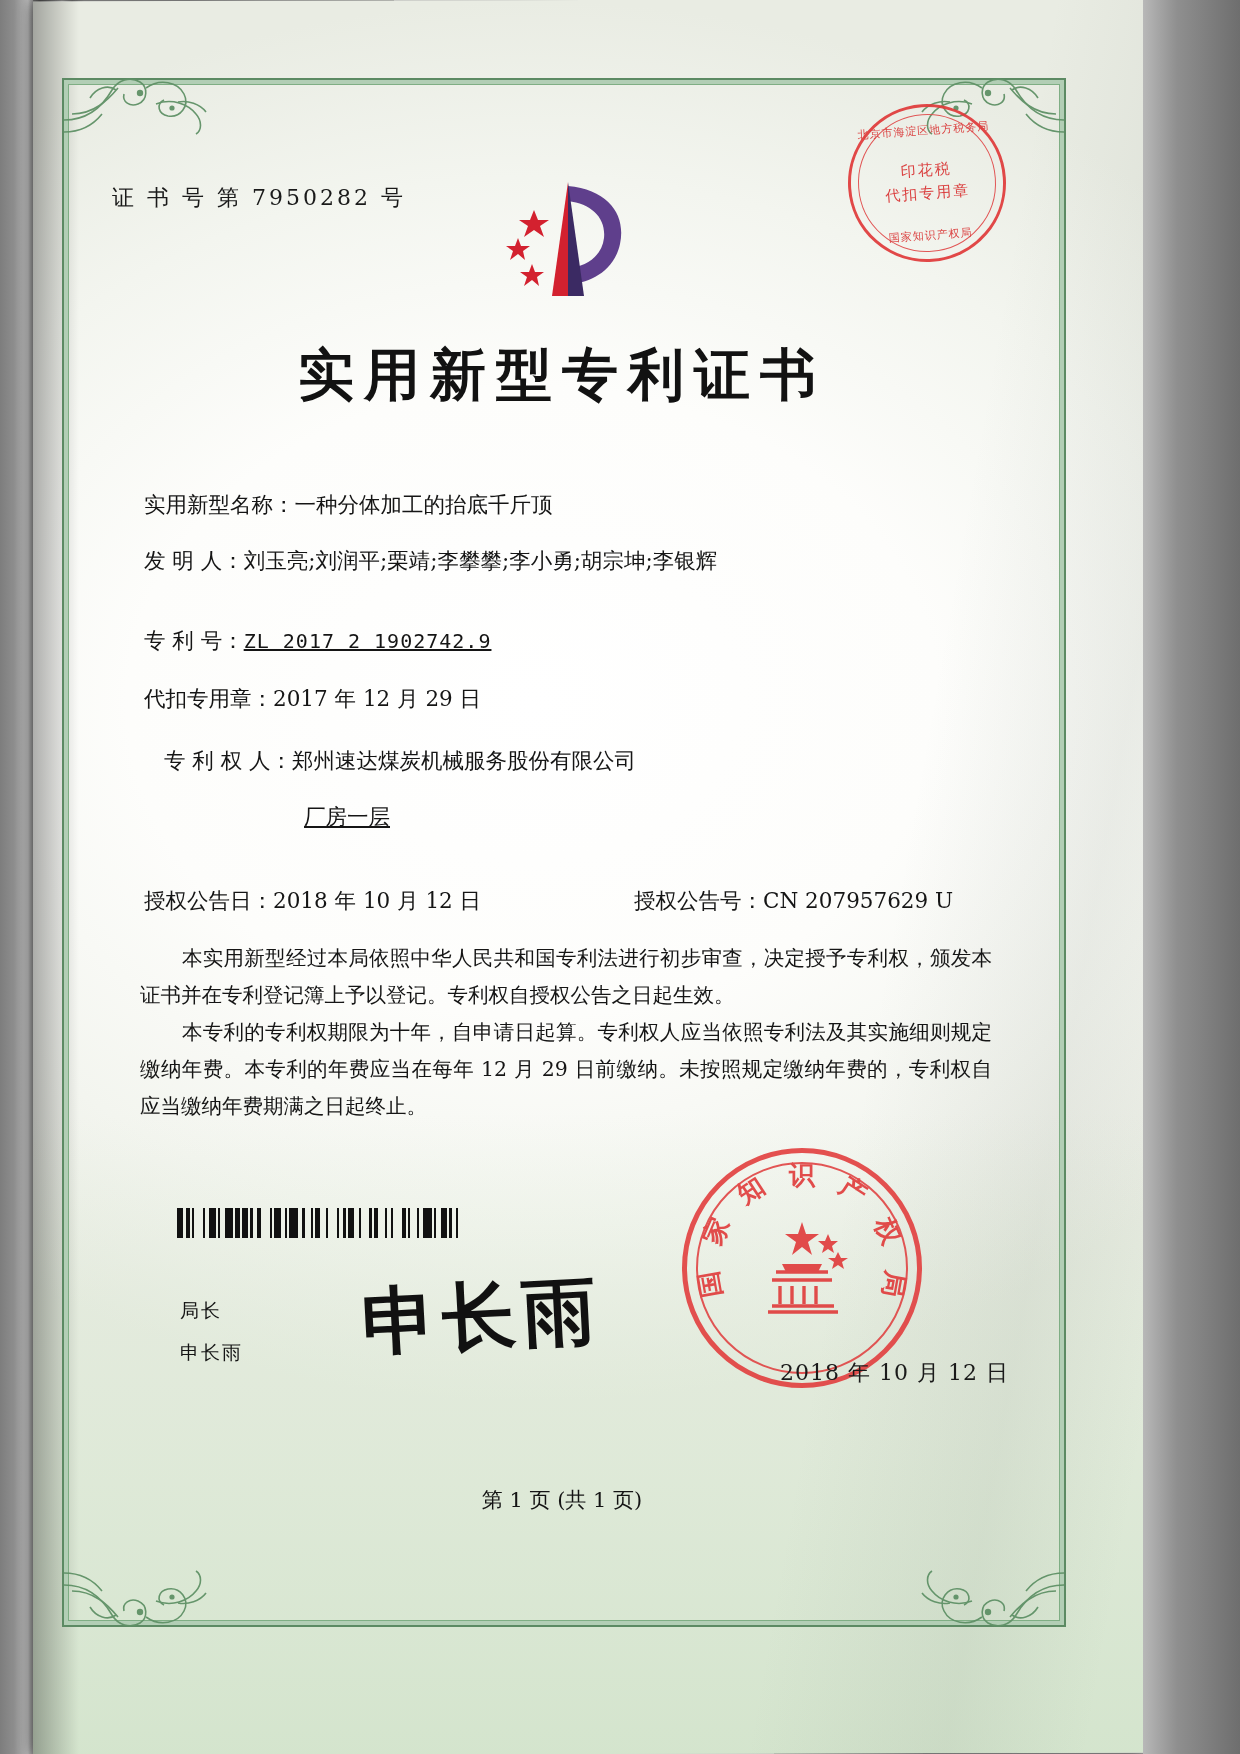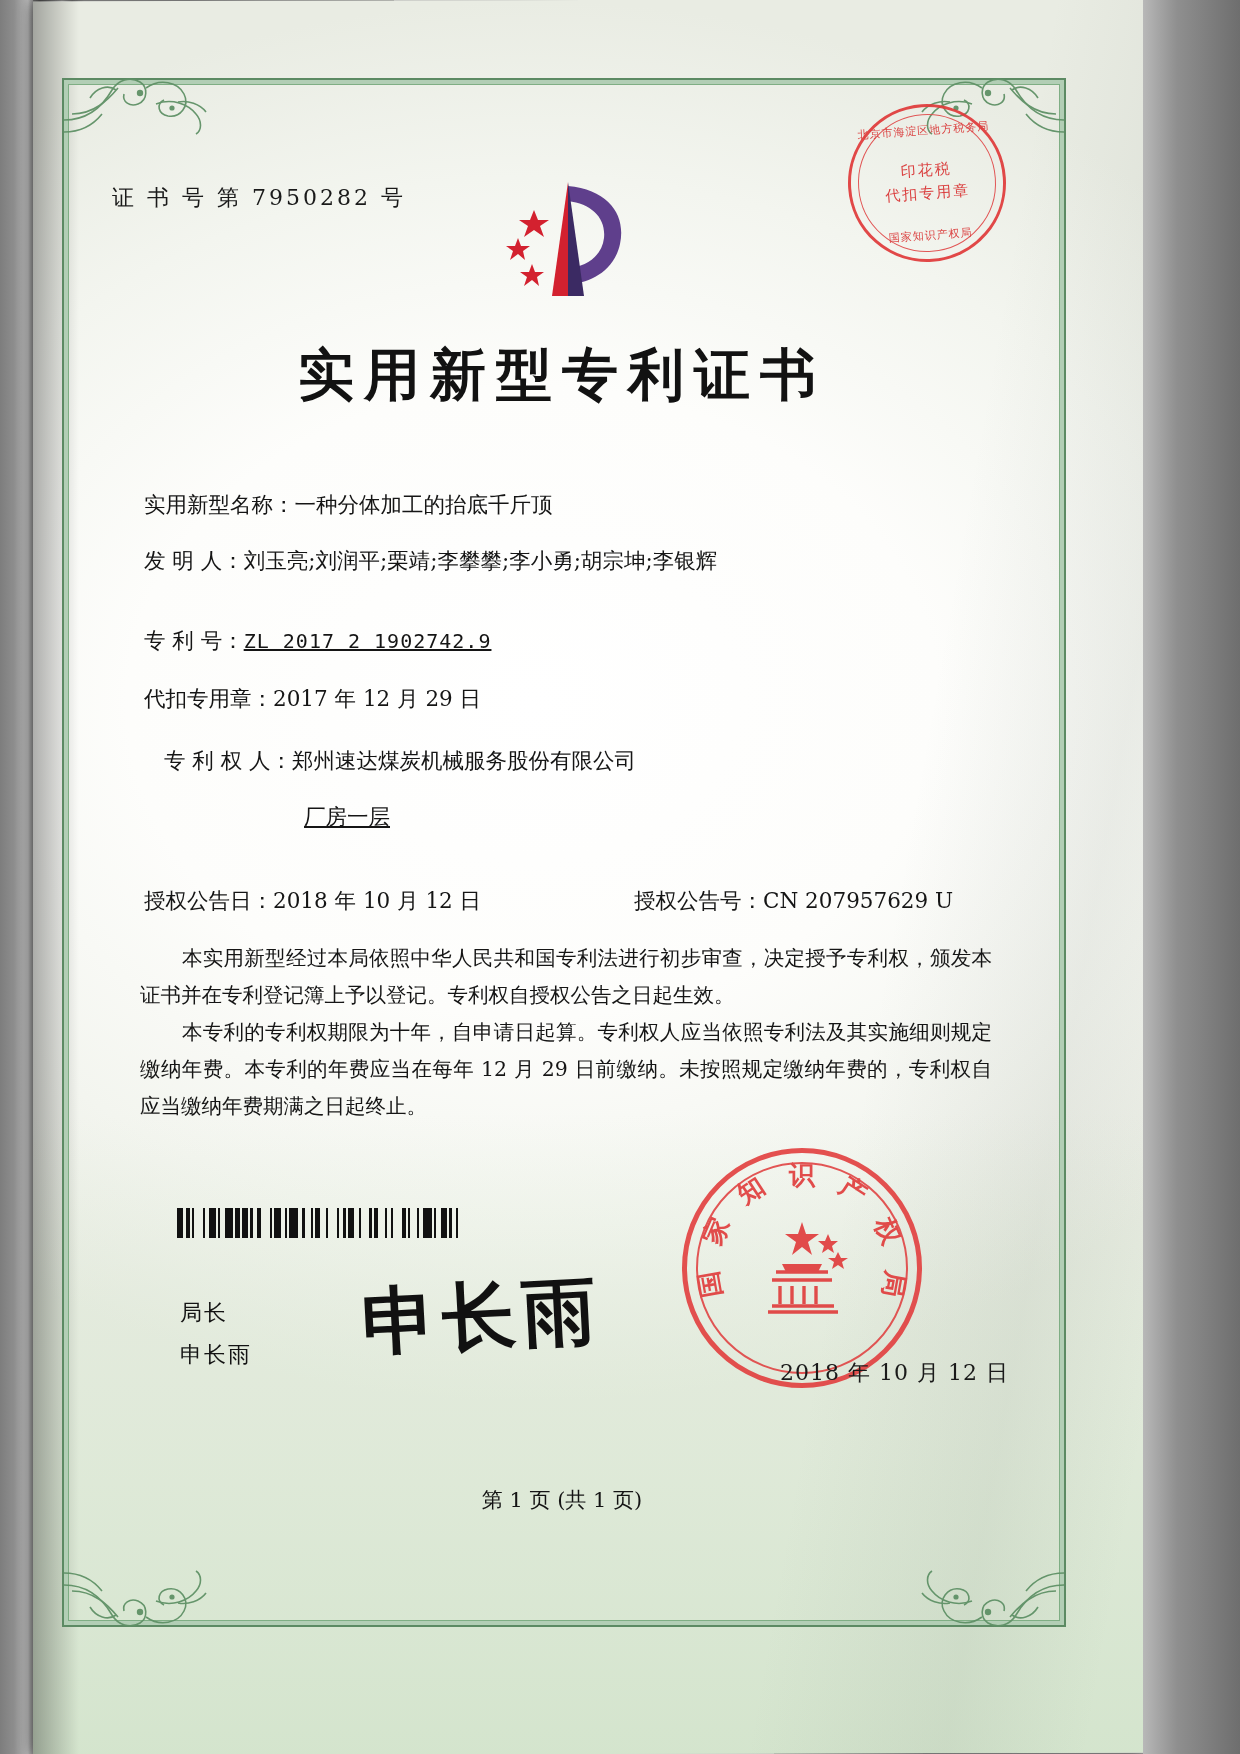--- a/index.html
+++ b/index.html
@@ -162,21 +162,21 @@
   #barcode i {
     display: block;
     background: #111;
     height: 100%;
   }
 
   
   .sig-label {
     position: absolute;
     left: 118px;
-    font-size: 22px;
+    font-size: 19px;
     letter-spacing: 2px;
     font-family: "DejaVu Serif", serif;
     color: #141414;
   }
   #sig-title { top: 1220px; }
   #sig-name  { top: 1262px; }
   #sig-hand {
     position: absolute;
     left: 300px; top: 1190px;
     font-size: 74px;

